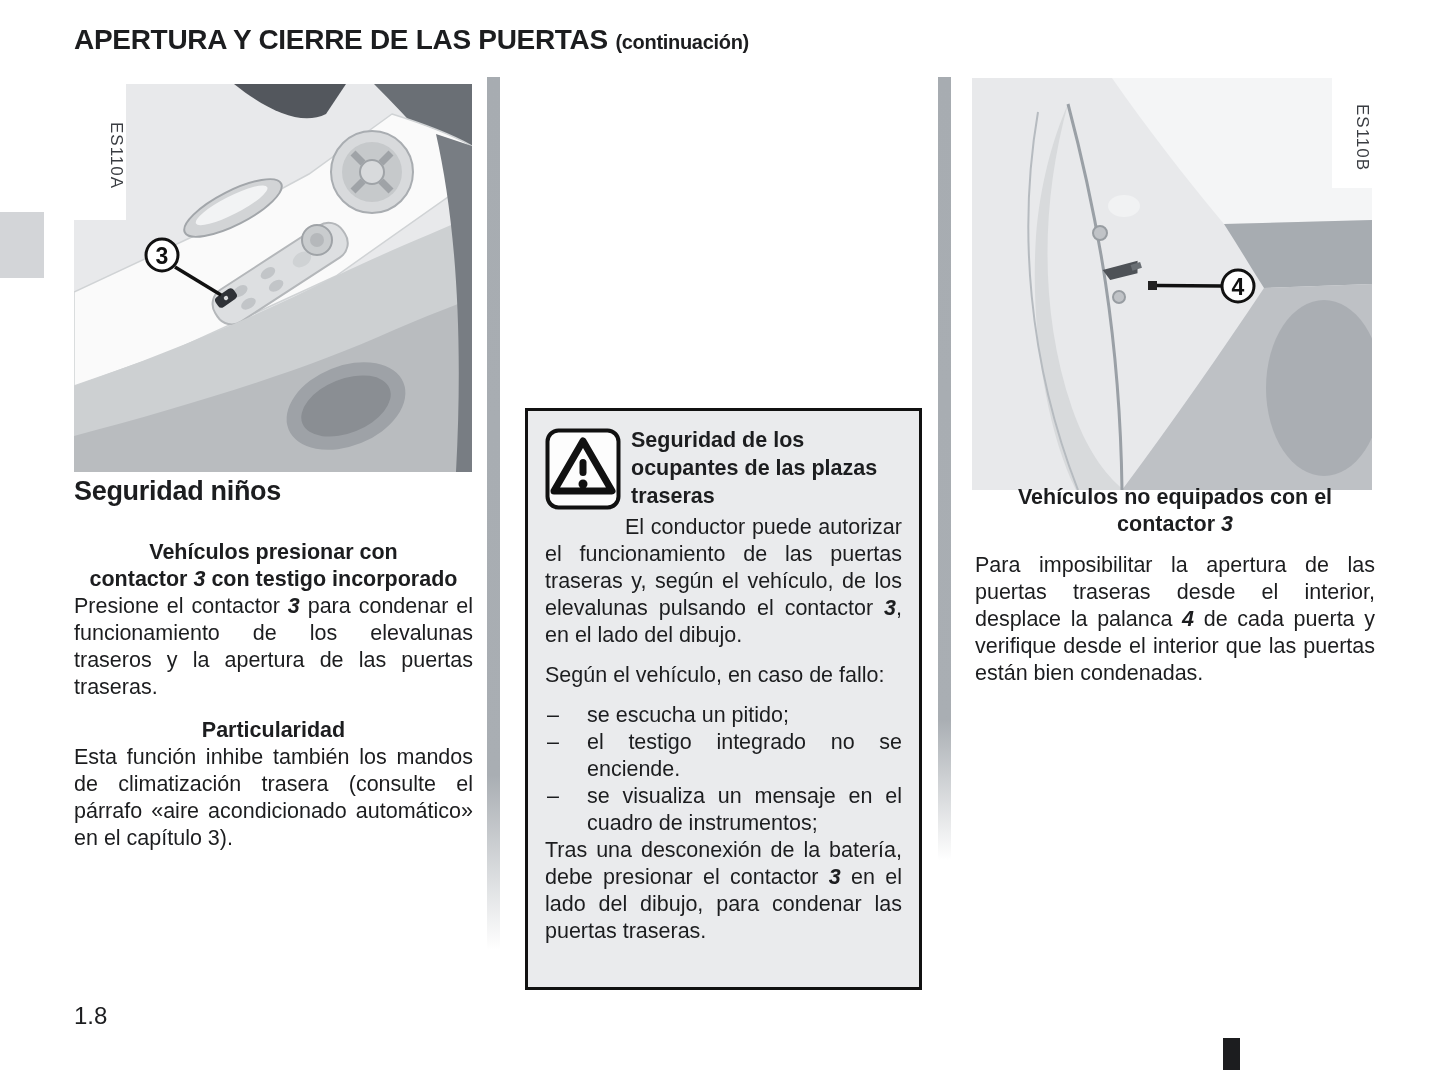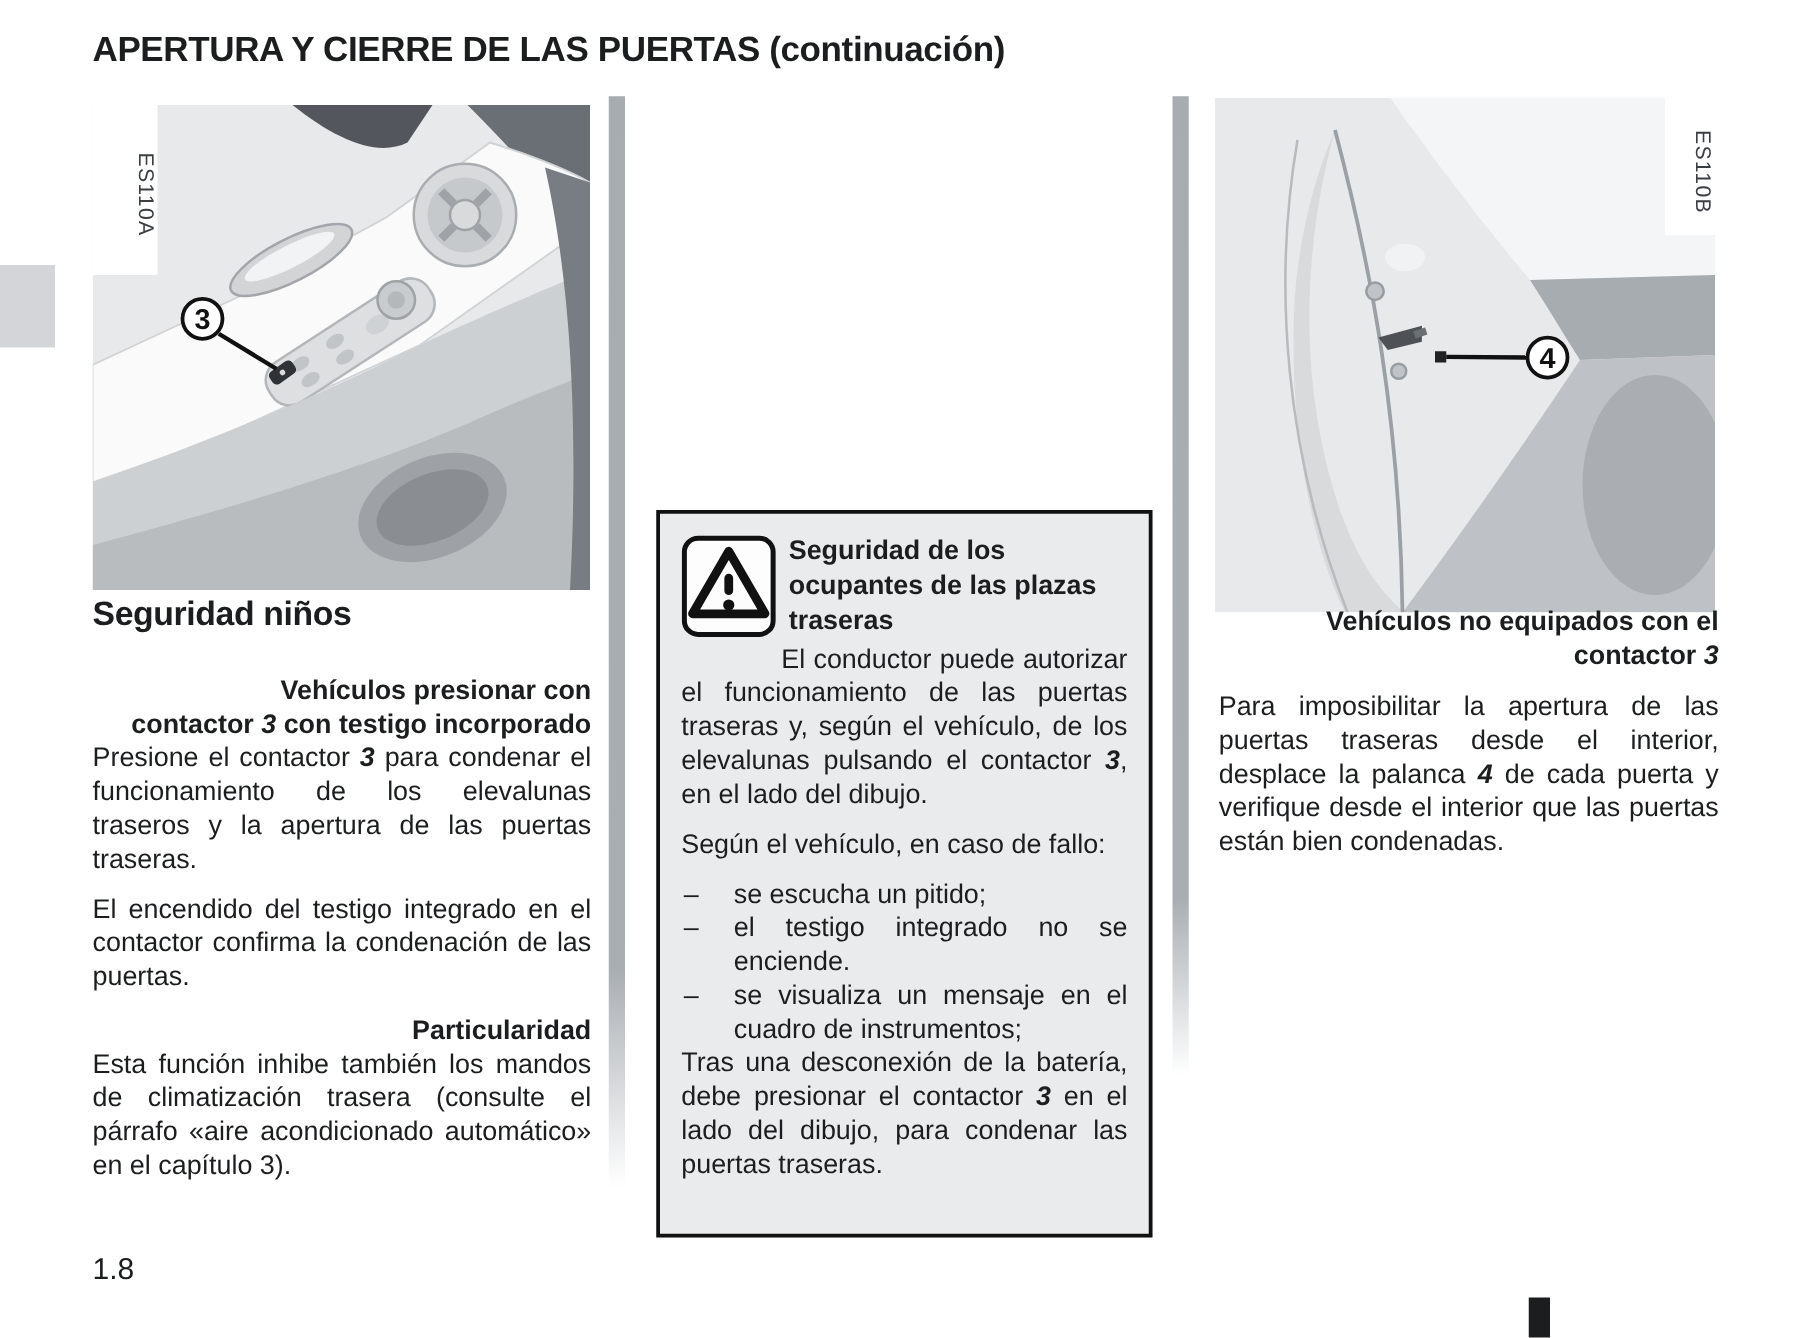--- a/index.html
+++ b/index.html
@@ -3,21 +3,21 @@
 <meta charset="utf-8">
 <style>
   html,body{margin:0;padding:0;}
   body{
     width:1445px;height:1070px;position:relative;background:#ffffff;
     font-family:"Liberation Sans", sans-serif;color:#1c1d1f;overflow:hidden;
   }
   .abs{position:absolute;}
   
   #page-title{left:74px;top:24px;font-weight:bold;font-size:28px;letter-spacing:-0.3px;white-space:nowrap;}
-  #page-title .suffix{font-size:28px;}
+  #page-title .suffix{font-size:20px;}
   
   #chapter-tab{left:0;top:212px;width:44px;height:66px;background:#d3d5d8;}
   
   .figure{overflow:hidden;}
   #figure-left{left:74px;top:84px;width:398px;height:388px;}
   #figure-right{left:972px;top:78px;width:400px;height:412px;}
   .fig-code{
     position:absolute;background:#ffffff;color:#3a3d42;font-size:17px;letter-spacing:1px;
     writing-mode:vertical-rl;text-align:center;
   }
@@ -28,21 +28,21 @@
   #bar-left{left:487px;top:77px;height:873px;
     background:linear-gradient(to bottom,#a7acb1 0%,#a9aeb3 80%,rgba(255,255,255,0) 100%);}
   #bar-right{left:938px;top:77px;height:783px;
     background:linear-gradient(to bottom,#a7acb1 0%,#a9aeb3 82%,rgba(255,255,255,0) 100%);}
   
   .textcol{font-size:21.5px;line-height:27px;text-align:justify;}
   #col-left{left:74px;top:478px;width:399px;}
   #col-right{left:975px;top:484px;width:400px;}
   .textcol p{margin:0 0 13px 0;}
   h2.section{font-size:27px;font-weight:bold;margin:0 0 34px 0;letter-spacing:-0.3px;text-align:left;}
-  .subhead{font-weight:bold;text-align:right;}
+  .subhead{font-weight:bold;text-align:center;}
   .subhead .line{display:block;}
   #particularidad{margin-top:16px;}
   .num{font-weight:bold;font-style:italic;}
   
   #warning-box{
     left:525px;top:408px;width:397px;height:582px;box-sizing:border-box;
     border:3px solid #111;background:#eaebed;padding:15px 17px 14px 17px;
     font-size:21.5px;line-height:27px;text-align:justify;
   }
   #warning-icon{float:left;width:76px;height:82px;margin:2px 10px 4px 0;}
@@ -166,21 +166,20 @@
   <div class="fig-code" id="fig-code-right">ES110B</div>
 </div>
 
 <div class="abs textcol" id="col-left">
   <h2 class="section">Seguridad niños</h2>
   <div class="subhead">
     <span class="line">Vehículos presionar con</span>
     <span class="line"><span>contactor </span><span class="num">3</span><span> con testigo incorporado</span></span>
   </div>
   <p><span>Presione el contactor </span><span class="num">3</span><span> para condenar el funcionamiento de los elevalunas traseros y la apertura de las puertas traseras.</span></p>
-  <p>El encendido del testigo integrado en el contactor confirma la condenación de las puertas.</p>
   <div class="subhead" id="particularidad">Particularidad</div>
   <p>Esta función inhibe también los mandos de climatización trasera (consulte el párrafo «aire acondicionado automático» en el capítulo 3).</p>
 </div>
 
 <div class="abs" id="warning-box">
   <div id="warning-icon">
     <svg width="76" height="82" viewBox="0 0 76 82">
       <rect x="2.5" y="2.5" width="71" height="77" rx="11" fill="#fdfdfd" stroke="#111" stroke-width="4"></rect>
       <path d="M38 13 L67 63 L9 63 Z" fill="none" stroke="#111" stroke-width="7" stroke-linejoin="round"></path>
       <rect x="34.5" y="31" width="7" height="17" rx="3.5" fill="#111"></rect>

